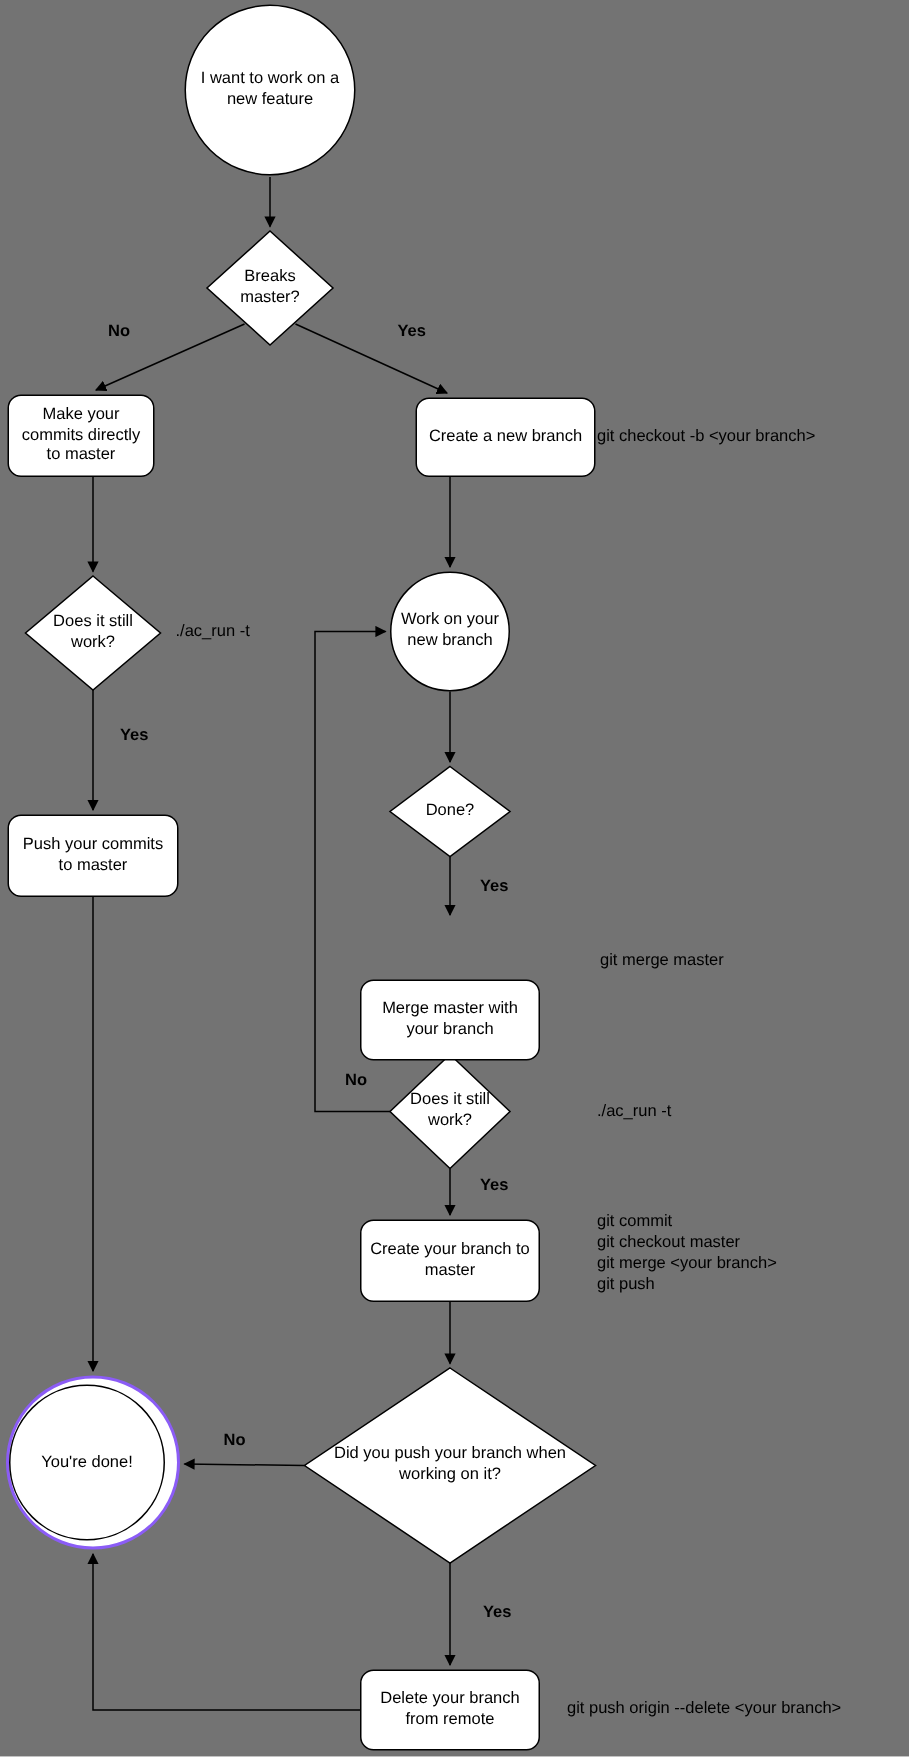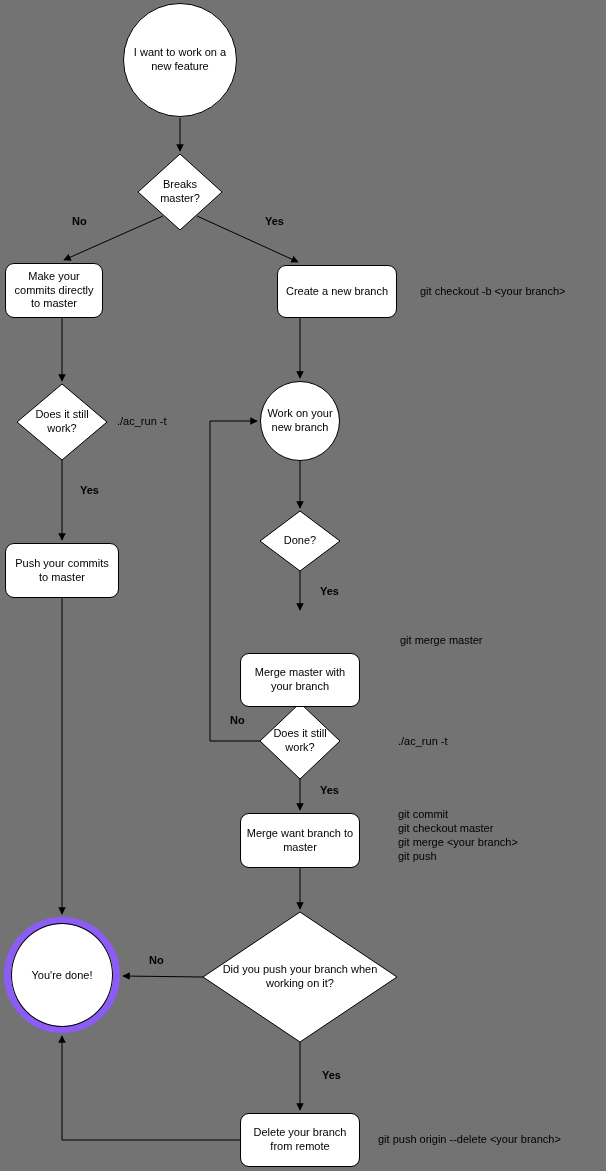--- a/index.html
+++ b/index.html
@@ -6,22 +6,22 @@
   html,body { background:#ffffff; }
   body { font-family:"Liberation Sans", sans-serif; color:#000; }
   .canvas { position:relative; width:606px; height:1171px; background:#737373; overflow:hidden; font-size:11px; }
   .wires { position:absolute; left:0; top:0; }
   .edge { fill:none; stroke:#000; stroke-width:1; }
   .shape { fill:#fff; stroke:#000; stroke-width:1; }
   .node { position:absolute; display:flex; align-items:center; justify-content:center;
           text-align:center; line-height:1.25; }
   .rect { background:#fff; border:1px solid #000; border-radius:9px; padding:2px 4px; }
   .ellipse { background:#fff; border:1px solid #000; border-radius:50%; }
-  .double-outer { position:absolute; border:7px solid #8b5cf6; border-radius:50%;
-                  display:flex; align-items:center; justify-content:center; background:#fff; }
+  .double-outer { position:absolute; border:2px solid #8b5cf6; border-radius:50%;
+                  display:flex; align-items:center; background:#fff; }
   .double-inner { border:1px solid #000; border-radius:50%; display:flex; align-items:center;
                   justify-content:center; text-align:center; }
   .diamond-text { position:absolute; display:flex; align-items:center; justify-content:center;
                   text-align:center; line-height:1.25; }
   .edge-label { position:absolute; white-space:nowrap;font-weight:bold; }
   .ann { position:absolute; white-space:nowrap; }
   .ann-block { position:absolute; line-height:14px; white-space:nowrap; }
 </style>
 </head>
 <body>
@@ -77,21 +77,21 @@
 
   <div class="node ellipse" style="left:260px; top:381px; width:80px; height:80px; padding:0 3px;">
     <span>Work on your new branch</span>
   </div>
 
   <div class="node rect" style="left:240px; top:613px; width:120px; height:54px;margin-top:40px;">
     <span>Merge master with your branch</span>
   </div>
 
   <div class="node rect" style="left:240px; top:813px; width:120px; height:55px;">
-    <span>Merge want branch to master</span>
+    <span>Create your branch to master</span>
   </div>
 
   <div class="node rect" style="left:240px; top:1113px; width:120px; height:54px;">
     <span>Delete your branch from remote</span>
   </div>
 
   <div class="double-outer" style="left:4px; top:917px; width:116px; height:116px;">
     <div class="double-inner" style="width:104px; height:104px; padding:0 6px;">
       <span>You're done!</span>
     </div>
@@ -105,21 +105,21 @@
 
   <div class="edge-label" style="left:72px; top:215px;">No</div>
   <div class="edge-label" style="left:265px; top:215px;">Yes</div>
   <div class="edge-label" style="left:80px; top:484px;">Yes</div>
   <div class="edge-label" style="left:320px; top:585px;">Yes</div>
   <div class="edge-label" style="left:230px; top:714px;">No</div>
   <div class="edge-label" style="left:320px; top:784px;">Yes</div>
   <div class="edge-label" style="left:149px; top:954px;">No</div>
   <div class="edge-label" style="left:322px; top:1069px;">Yes</div>
 
-  <div class="ann" style="left:420px; top:285px;">git checkout -b &lt;your branch&gt;</div>
+  <div class="ann" style="left:398px; top:285px;">git checkout -b &lt;your branch&gt;</div>
   <div class="ann" style="left:117px; top:415px;">./ac_run -t</div>
   <div class="ann" style="left:400px; top:634px;">git merge master</div>
   <div class="ann" style="left:398px; top:735px;">./ac_run -t</div>
   <div class="ann-block" style="left:398px; top:807px;">
     <div>git commit</div>
     <div>git checkout master</div>
     <div>git merge &lt;your branch&gt;</div>
     <div>git push</div>
   </div>
   <div class="ann" style="left:378px; top:1133px;">git push origin --delete &lt;your branch&gt;</div>

